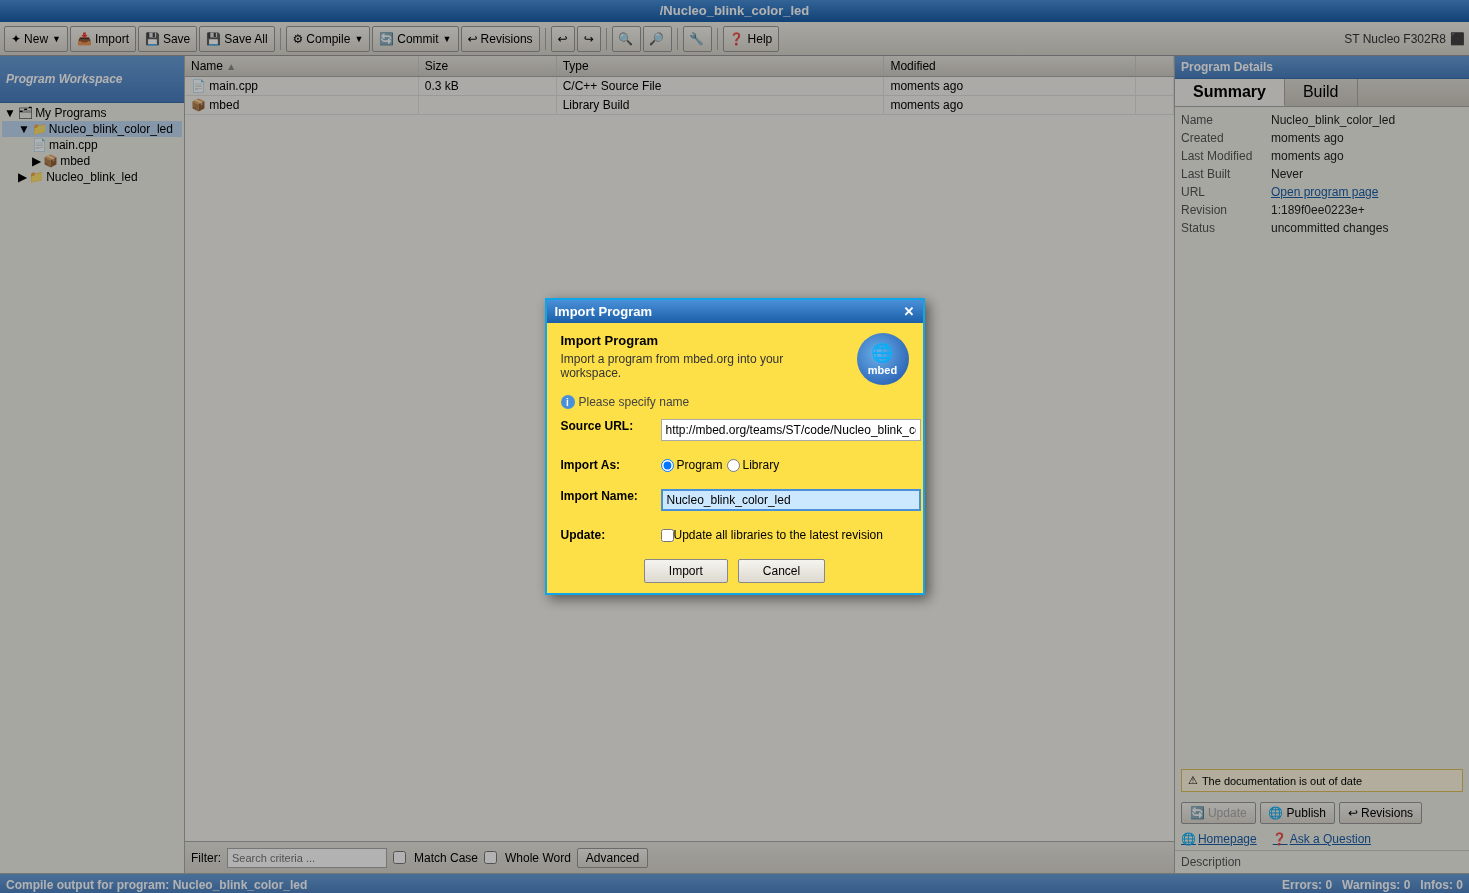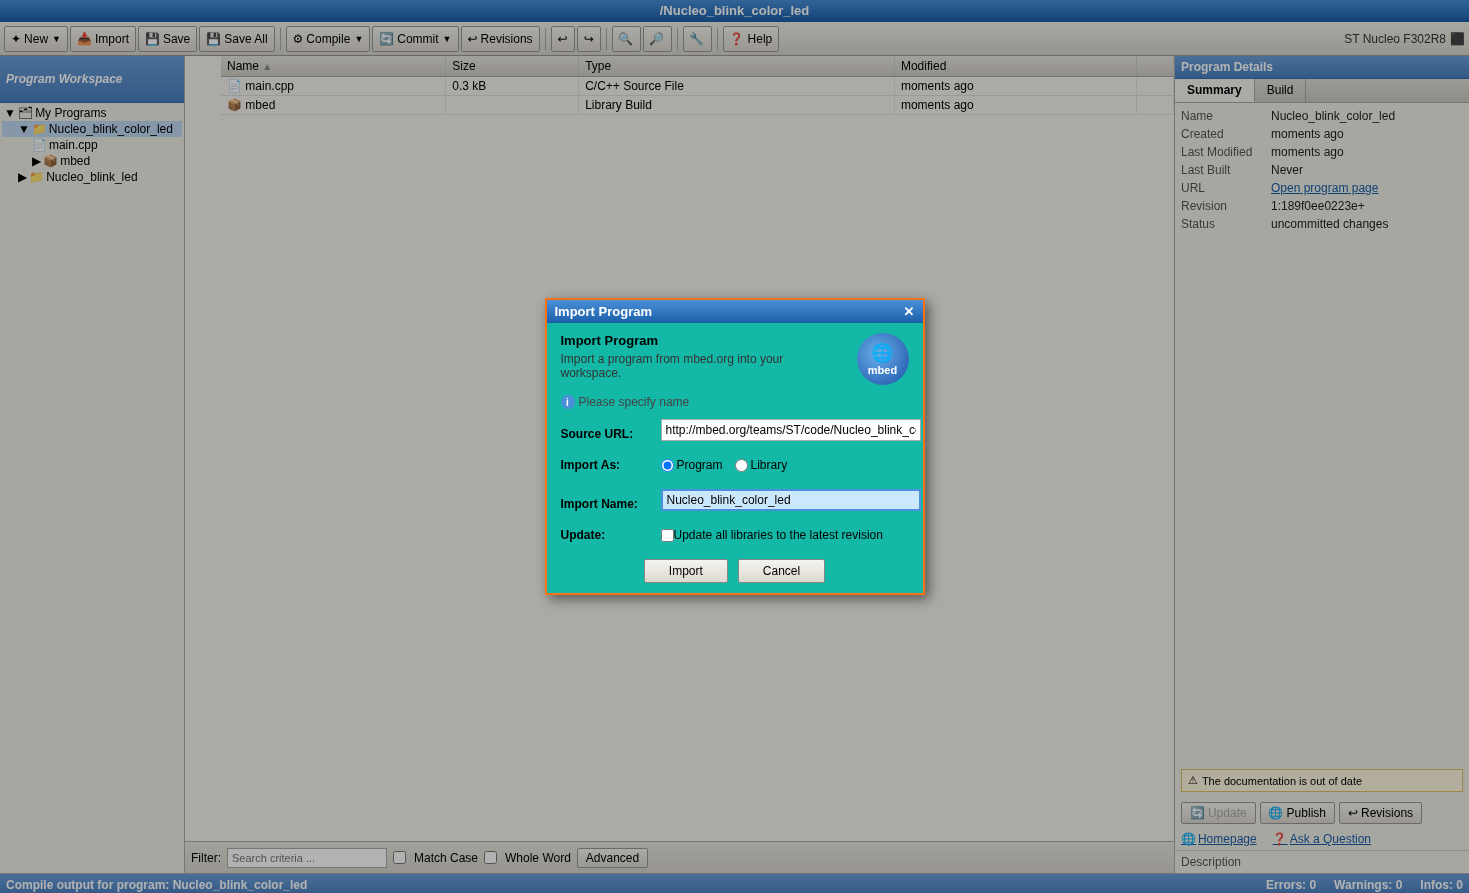--- a/index.html
+++ b/index.html
@@ -162,23 +162,23 @@
       font-size: 12px;
       padding: 4px 6px;
       border-bottom: 1px solid #3a6faa;
     }
     #right-tabs {
       display: flex;
       background: linear-gradient(to bottom, #e0ddd6, #ccc9c0);
       border-bottom: 1px solid #aaa;
     }
     .right-tab {
-      padding: 4px 12px;
+      padding: 4px 18px;
       cursor: pointer;
-      font-size: 12px;
+      font-size: 16px;
       border-right: 1px solid #aaa;
     }
     .right-tab.active {
       background: #f5f4ef;
       border-bottom: 1px solid #f5f4ef;
       font-weight: bold;
     }
     #details-content {
       flex: 1;
       padding: 6px;
@@ -268,36 +268,36 @@
       padding: 4px 6px;
       border-bottom: 1px solid #3a6faa;
       display: flex;
       align-items: center;
       justify-content: space-between;
     }
     #output-stats {
       font-size: 12px;
       color: white;
       display: flex;
-      gap: 18px;
+      gap: 10px;
     }
 
     
     #modal-overlay {
       position: fixed;
       top: 0; left: 0; right: 0; bottom: 0;
       background: rgba(0,0,0,0.3);
       display: flex;
       align-items: center;
       justify-content: center;
       z-index: 1000;
     }
     #modal {
-      background: #14b8a6;
-      border: 2px solid #f97316;
+      background: #fde047;
+      border: 2px solid #0ea5e9;
       box-shadow: 4px 4px 12px rgba(0,0,0,0.5);
       width: 380px;
     }
     #modal-titlebar {
       background: linear-gradient(to bottom, #4a90d9, #1a5fa8);
       color: white;
       font-weight: bold;
       font-size: 13px;
       padding: 4px 8px;
       display: flex;
@@ -346,21 +346,21 @@
       display: flex;
       align-items: center;
       justify-content: center;
       flex-shrink: 0;
     }
     #modal-form {
       font-size: 12px;
     }
     .form-row {
       display: flex;
-      align-items: flex-end;
+      align-items: flex-start;
       margin-bottom: 17px;
     }
     .form-label {
       width: 100px;
       font-weight: bold;
       font-size: 12px;
       flex-shrink: 0;
     }
     .form-value { flex: 1; }
     .form-input {
@@ -368,21 +368,21 @@
       height: 22px;
       border: 1px solid #aaa;
       padding: 0 4px;
       font-size: 12px;
       background: white;
     }
     .form-input.highlighted {
       background: #cce8ff;
       border: 2px solid #4a90d9;
     }
-    .radio-group { display: flex; gap: 12px; align-items: center; }
+    .radio-group { display: flex; gap: 4px; align-items: center; }
     .radio-label { display: flex; align-items: center; gap: 3px; cursor: pointer; }
     #modal-buttons {
       display: flex;
       justify-content: center;
       gap: 10px;
       margin-top: 14px;
     }
     .modal-btn {
       padding: 4px 24px;
       background: linear-gradient(to bottom, #f5f4ef, #ddd9d0);
@@ -495,21 +495,21 @@
       <div class="tree-item">
         <span class="tree-indent"></span>
         <span class="tree-icon">▶</span>
         <span class="tree-icon">📁</span>
         <span>Nucleo_blink_led</span>
       </div>
     </div>
   </div>
 
   <div id="center">
-    <div style="flex:1; overflow:auto;margin-left:36px;">
+    <div style="flex:1; overflow:auto;">
       <table id="file-table">
         <thead>
           <tr>
             <th>
               <span>Name</span>
               <span class="th-arrow">▲</span>
             </th>
             <th>
               <span>Size</span>
             </th>

